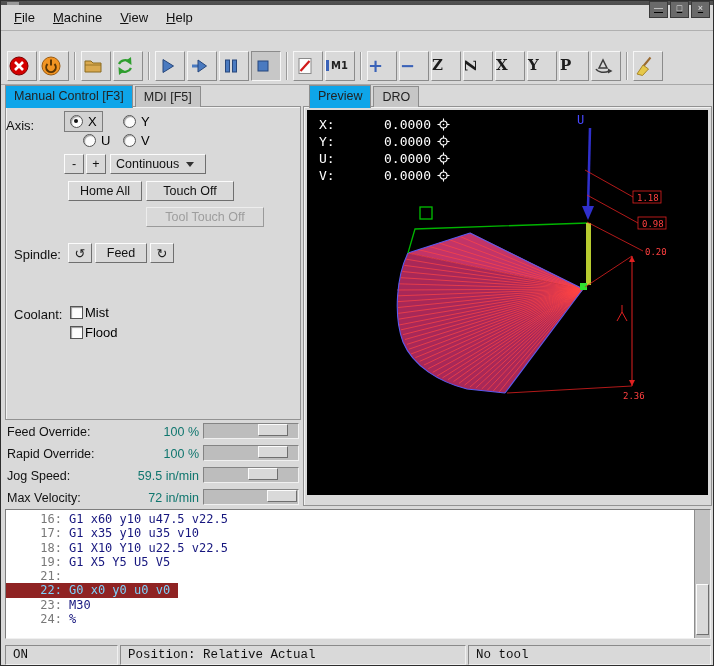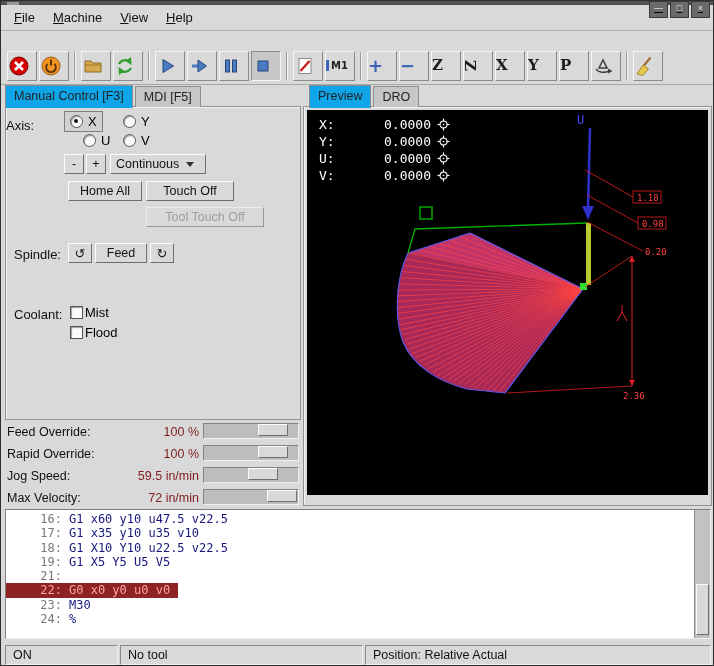--- a/index.html
+++ b/index.html
@@ -51,50 +51,50 @@
   .btn.disabled{color:#9d9d9d;border-color:#ededed #9a9a9a #9a9a9a #ededed;}
   .dd-arrow{width:0;height:0;border-left:4px solid transparent;border-right:4px solid transparent;
     border-top:5px solid #333;margin-left:7px;}
   .spin-glyph{font-size:13px;color:#222;}
   .checkrow{position:absolute;display:flex;align-items:center;gap:2px;font-size:13px;}
   .checkbox{width:11px;height:11px;background:#fcfcfc;border:1px solid #555;
     box-shadow:inset 1px 1px 1px #9c9c9c;}
   
   .srow{position:absolute;left:4px;width:296px;height:22px;}
   .srow .sl-label{position:absolute;left:2px;top:4px;font-size:12.5px;color:#111;}
-  .srow .sl-value{position:absolute;right:102px;top:4px;font-size:12.5px;color:#7f1d1d;}
+  .srow .sl-value{position:absolute;right:102px;top:4px;font-size:12.5px;color:#0f766e;}
   .slider{position:absolute;right:2px;top:2px;width:96px;height:16px;background:#bdbdbd;
     border:1px solid;border-color:#848484 #f0f0f0 #f0f0f0 #848484;box-sizing:border-box;}
   .handle{position:absolute;top:0;height:12px;width:30px;background:#d9d9d9;
     border:1px solid;border-color:#fbfbfb #6f6f6f #6f6f6f #fbfbfb;box-sizing:border-box;}
   
   .canvas{position:absolute;left:306px;top:109px;width:401px;height:385px;background:#000;}
   .plot-svg{position:absolute;left:0;top:0;width:100%;height:100%;}
   .dro-block{position:absolute;left:12px;top:6px;z-index:2;}
   .dro-row{display:flex;align-items:center;height:17px;color:#fff;
     font-family:"DejaVu Sans Mono",monospace;font-size:13px;}
   .dro-axis{width:26px;}
   .dro-val{width:86px;text-align:right;}
   .crosshair{width:13px;height:13px;margin-left:6px;}
   
   .gcode{position:absolute;left:4px;top:508px;width:706px;height:130px;background:#fff;
     border:1px solid;border-color:#7d7d7d #f0f0f0 #f0f0f0 #7d7d7d;box-sizing:border-box;overflow:hidden;}
   .grow{display:flex;line-height:14.3px;font-family:"DejaVu Sans Mono",monospace;font-size:12px;}
   .gnum{width:56px;text-align:right;color:#787878;padding-right:7px;white-space:pre;}
   .gtext{color:#16167e;white-space:pre;}
   .grow.active{background:#8f2323;width:max-content;padding-right:8px;}
-  .grow.active .gnum,.grow.active .gtext{color:#fca5a5;}
+  .grow.active .gnum,.grow.active .gtext{color:#7dd3fc;}
   .vscroll{position:absolute;right:0;top:0;width:15px;height:100%;background:#c2c2c2;
     border-left:1px solid #8d8d8d;}
   .vthumb{position:absolute;left:1px;right:1px;top:58%;height:40%;background:#d9d9d9;
     border:1px solid;border-color:#fbfbfb #6f6f6f #6f6f6f #fbfbfb;box-sizing:border-box;}
   
   .statusbar{position:absolute;left:4px;top:644px;width:706px;height:20px;display:flex;gap:2px;}
   .scell{border:1px solid;border-color:#8a8a8a #f0f0f0 #f0f0f0 #8a8a8a;box-sizing:border-box;
-    font-size:12.5px;color:#111;padding:1px 7px;display:flex;align-items:center;}
+    font-size:12.5px;color:#111;padding:1px 7px;display:flex;align-items:center;font-family:Liberation Mono, monospace;}
 </style>
 </head>
 <body>
 
 <div class="window">
 
   <div class="titlebar">
     <svg class="win-icon" viewBox="0 0 16 14">
       <rect x="1" y="10" width="14" height="3" fill="#bbb"></rect>
       <rect x="6" y="2" width="4" height="9" fill="#ddd"></rect>
@@ -484,17 +484,17 @@
           <span class="gtext">%</span>
         </div>
     </div>
     <div class="vscroll">
         <span class="vthumb"></span>
       </div>
   </div>
 
   <div class="statusbar">
     <span class="scell" style="width:113px;">ON</span>
+    <span class="scell" style="flex:1;">Position: Relative Actual</span>
     <span class="scell" style="width:243px;">No tool</span>
-    <span class="scell" style="flex:1;">Position: Relative Actual</span>
   </div>
 
 </div>
 
 </body></html>

